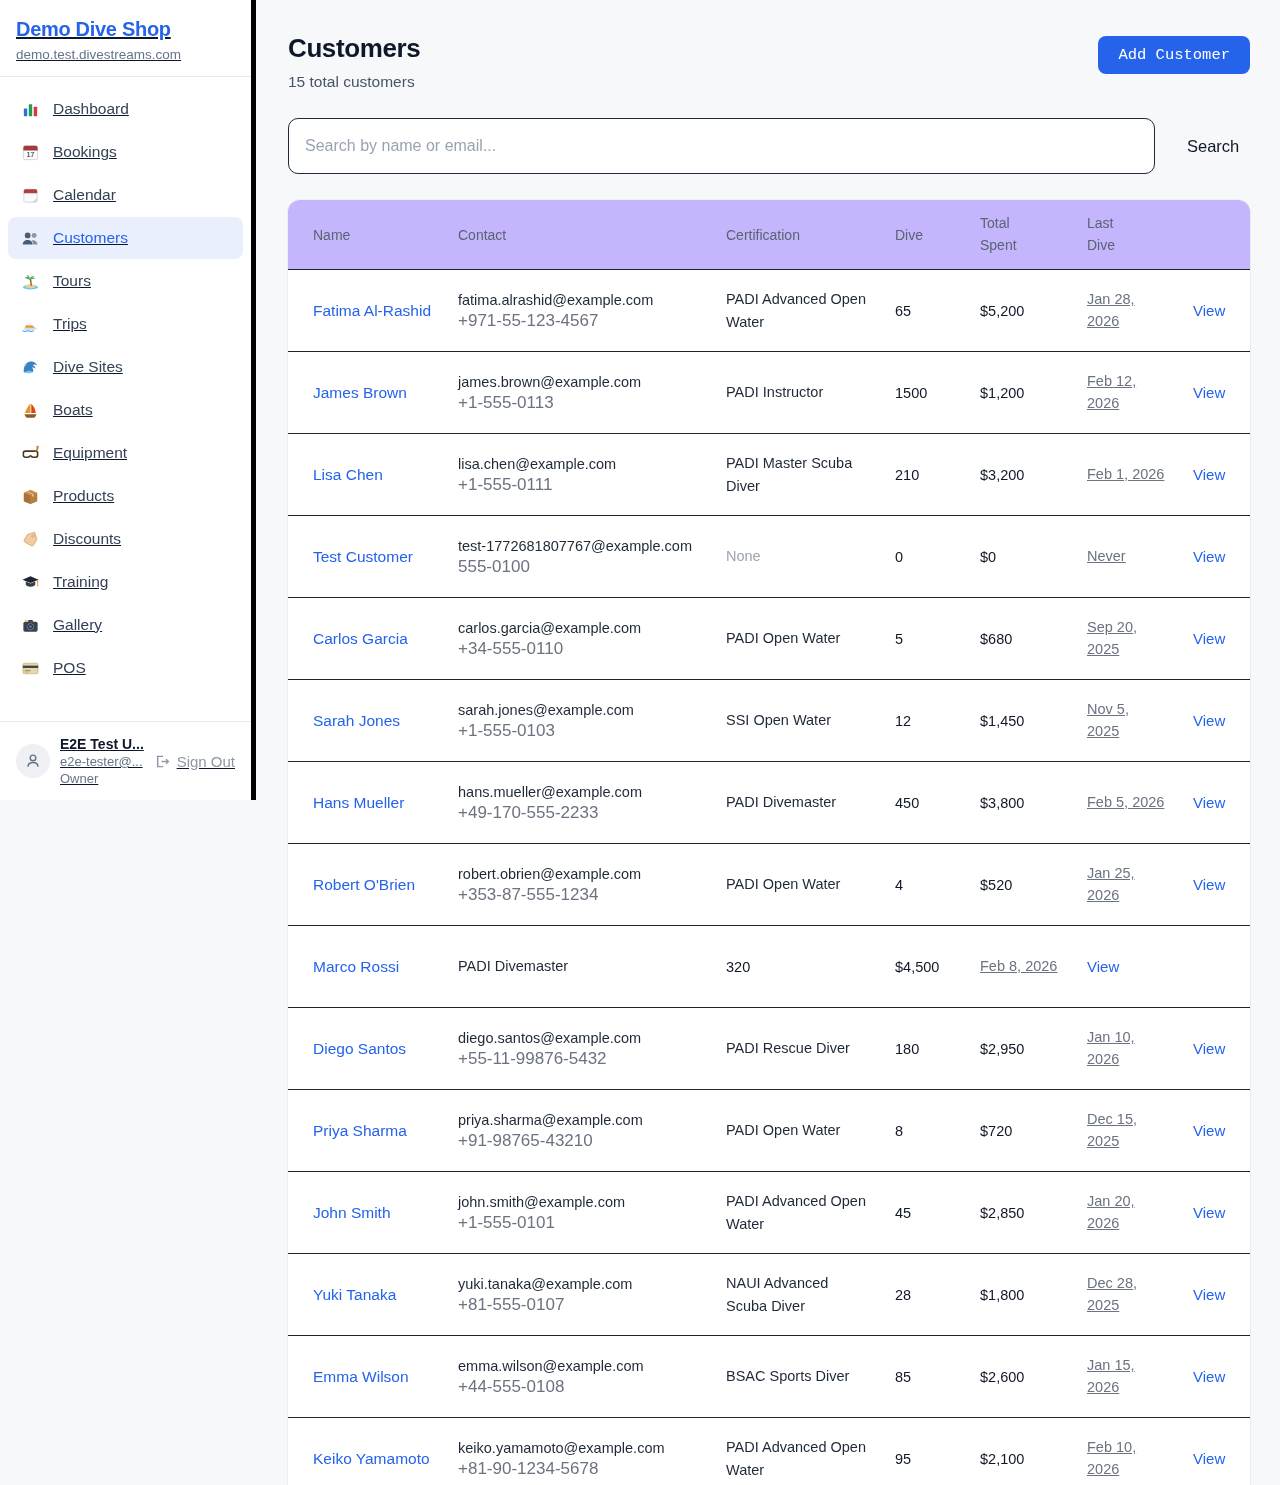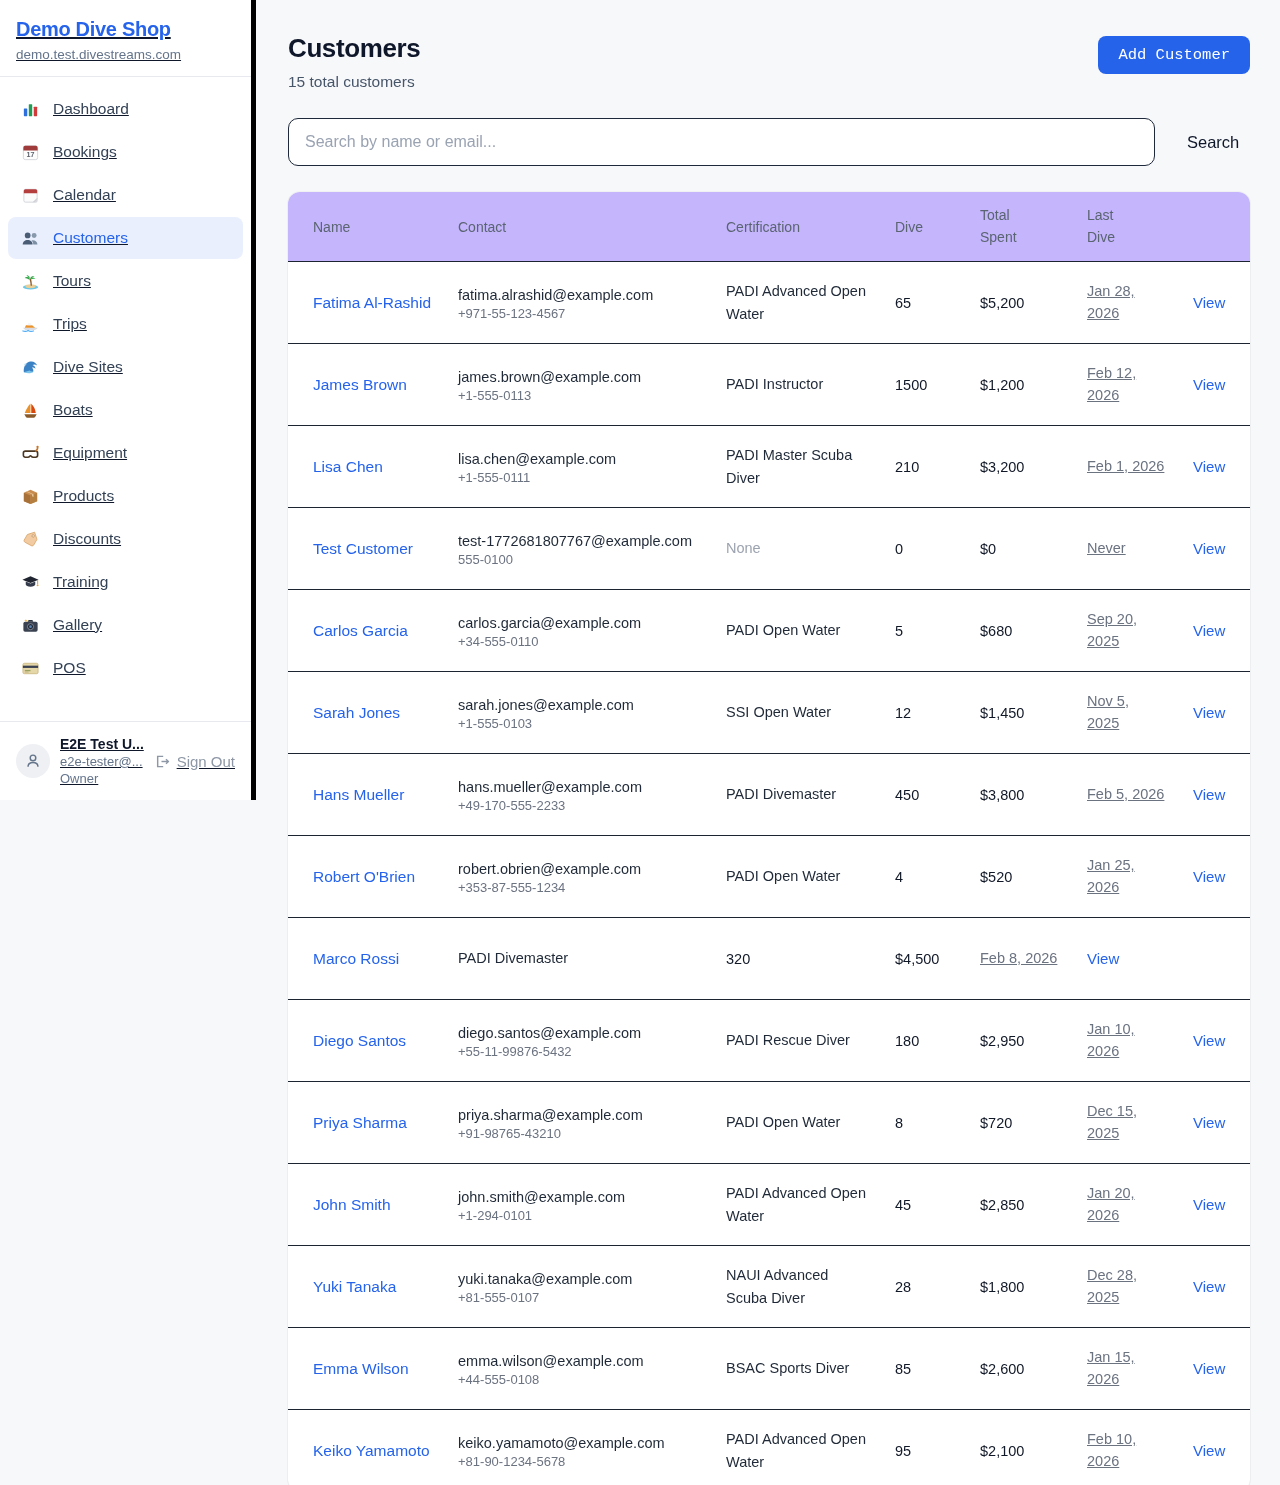--- a/index.html
+++ b/index.html
@@ -59,21 +59,21 @@
   .page-title { font-size:26px; font-weight:bold; color:#0f172a; letter-spacing:-0.4px; }
   .page-subtitle { font-size:15.5px; color:#475569; margin-top:9px; }
   .btn-primary {
     background:#2563eb; color:#fff; border:none; border-radius:8px;
     font-size:15.5px; font-family:Liberation Mono, monospace; font-weight:500;
     padding:10px 20px; cursor:pointer; margin-top:3px;
   }
 
   .search-row { display:flex; align-items:center; margin-top:27px; gap:28px; }
   .search-input {
-    flex:0 0 867px; height:48px;
+    flex:0 0 867px; height:56px;
     border:1px solid #1e293b; border-radius:10px;
     padding:0 16px; font-size:16px; font-family:inherit;
     color:#0f172a; background:#fff; outline:none;
   }
   .search-input::placeholder { color:#9aa3b2; }
   .search-btn {
     background:none; border:none; font-family:inherit;
     font-size:16.5px; color:#0f172a; cursor:pointer; padding:6px 4px;
   }
 
@@ -92,21 +92,21 @@
   .th {
     font-size:14px; color:#5b6471; text-align:left;
     padding:13px 24px 13px 0; display:flex; align-items:center;
   }
   .th .wrap-narrow { display:inline-block; max-width:50px; line-height:1.55; }
   .trow { border-top:1px solid #1b2430; }
   .trow:first-child { border-top:none; }
   .cell { padding:17px 24px 17px 0; display:flex; flex-direction:column; justify-content:center; min-height:81px; }
   .name-link { color:#2563eb; font-size:15.5px; font-weight:500; text-decoration:none; line-height:1.55; max-width:120px; cursor:pointer; }
   .email { color:#1f2937; font-size:14.5px; line-height:1.45; word-break:break-word; }
-  .phone { color:#6b7280; font-size:13px; margin-top:0; }
+  .phone { color:#6b7280; font-size:17px; margin-top:0; }
   .cert { color:#1f2937; font-size:14.5px; line-height:1.6; max-width:150px; }
   .cert.muted { color:#9ca3af; }
   .num { color:#111827; font-size:14.5px; }
   .lastdive { color:#6b7280; font-size:14.5px; line-height:1.5; max-width:78px;text-decoration:underline; }
   .view-link { color:#2563eb; font-size:15px; text-decoration:none; cursor:pointer; }
 </style>
 </head>
 <body>
 
 <aside class="sidebar">
@@ -616,21 +616,21 @@
             <a class="view-link">View</a>
           </div>
   </div>
 
   <div class="grid-row trow">
     <div class="cell">
             <a class="name-link">John Smith</a>
           </div>
     <div class="cell">
       <div class="email">john.smith@example.com</div>
-      <div class="phone">+1-294-0101</div>
+      <div class="phone">+1-555-0101</div>
     </div>
     <div class="cell">
             <span class="cert">PADI Advanced Open Water</span>
           </div>
     <div class="cell">
             <span class="num">45</span>
           </div>
     <div class="cell">
             <span class="num">$2,850</span>
           </div>

